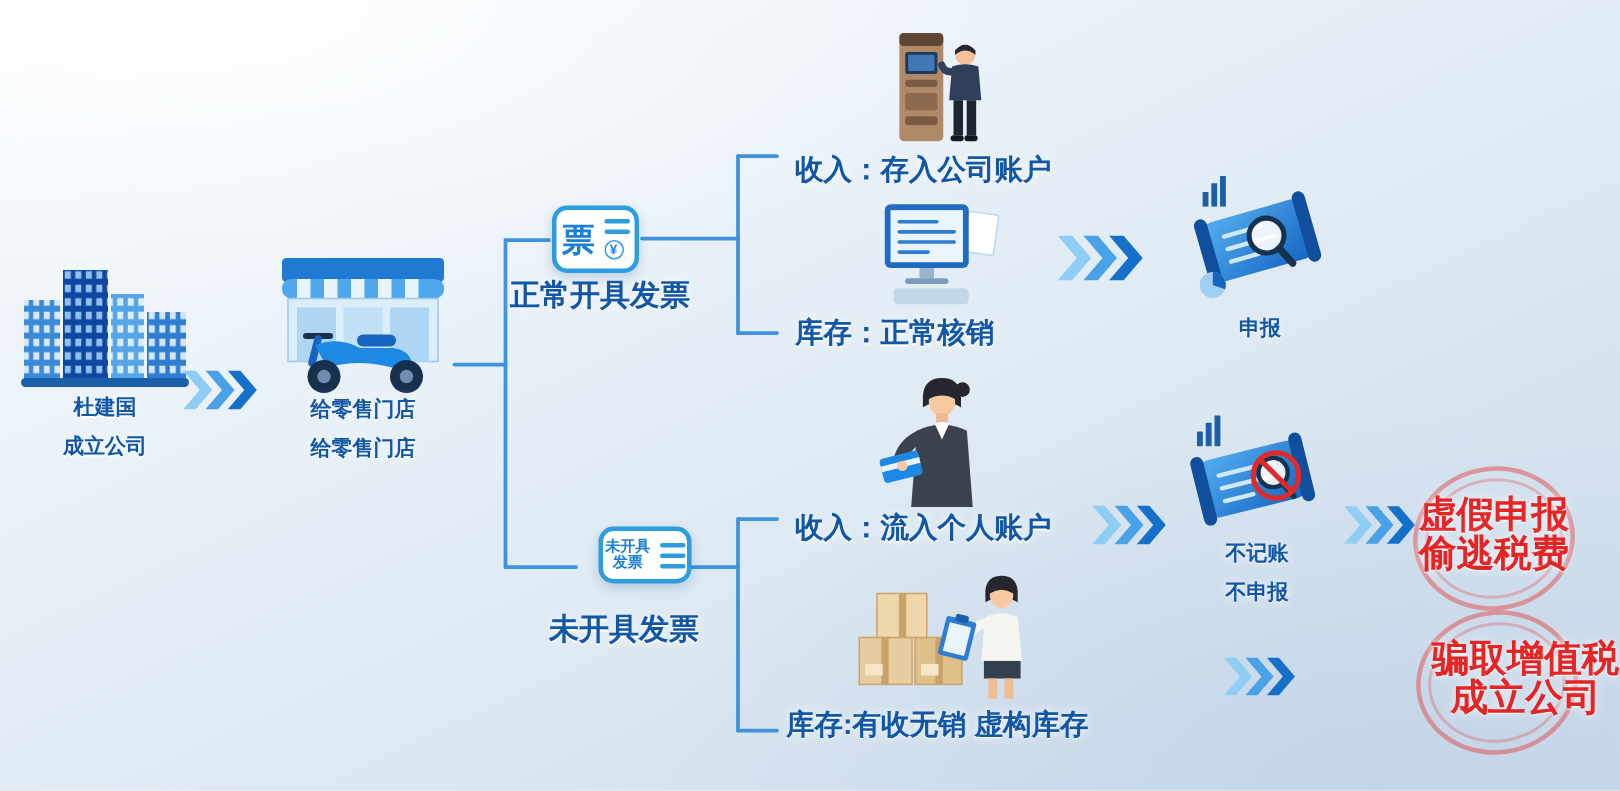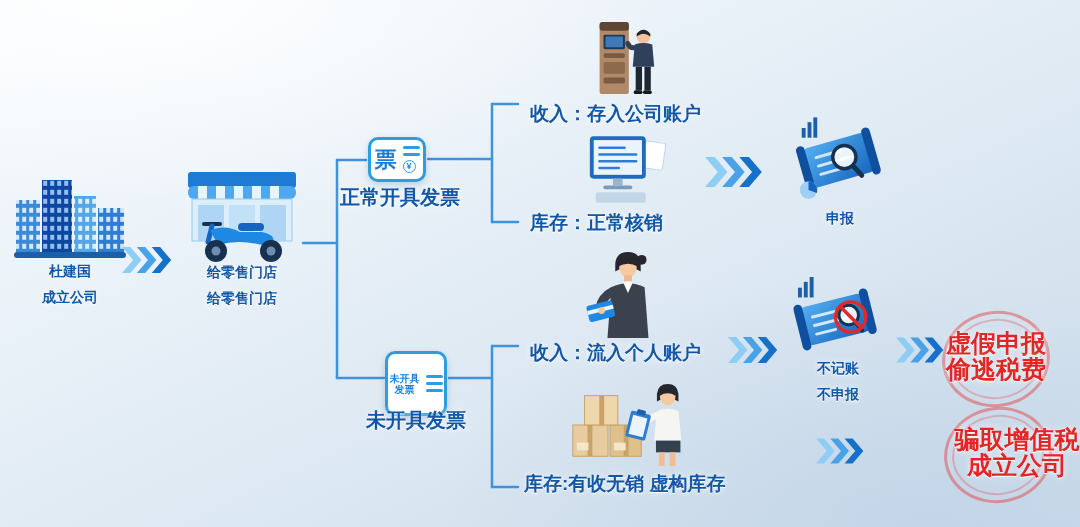--- a/index.html
+++ b/index.html
@@ -182,21 +182,21 @@
       <rect x="14" y="8" width="4" height="16"></rect>
       <rect x="20" y="3" width="4" height="21"></rect>
     </g>
     <circle cx="52" cy="44" r="12" fill="rgba(255,255,255,0.9)" stroke="#17324f" stroke-width="3.5"></circle>
     <line x1="61" y1="53" x2="70" y2="63" stroke="#17324f" stroke-width="5" stroke-linecap="round"></line>
     <circle cx="15" cy="78" r="9" fill="#9fd0f3"></circle>
     <path d="M15 78 L15 69 A9 9 0 0 1 23.5 81 Z" fill="#1565c0"></path>
   </svg>
   <div class="abs label big" style="left:798px;top:205px;width:84px">申报</div>
 
-  <div class="invoice-card" style="left:385px;top:351px;width:62px;height:65px">
+  <div class="invoice-card" style="left:399px;top:351px;width:62px;height:38px">
     <span class="inv-small">
       <span>未开具</span><br>
       <span>发票</span>
     </span>
     <span class="inv-lines">
         <i></i>
         <i></i>
         <i></i>
       </span>
   </div>

